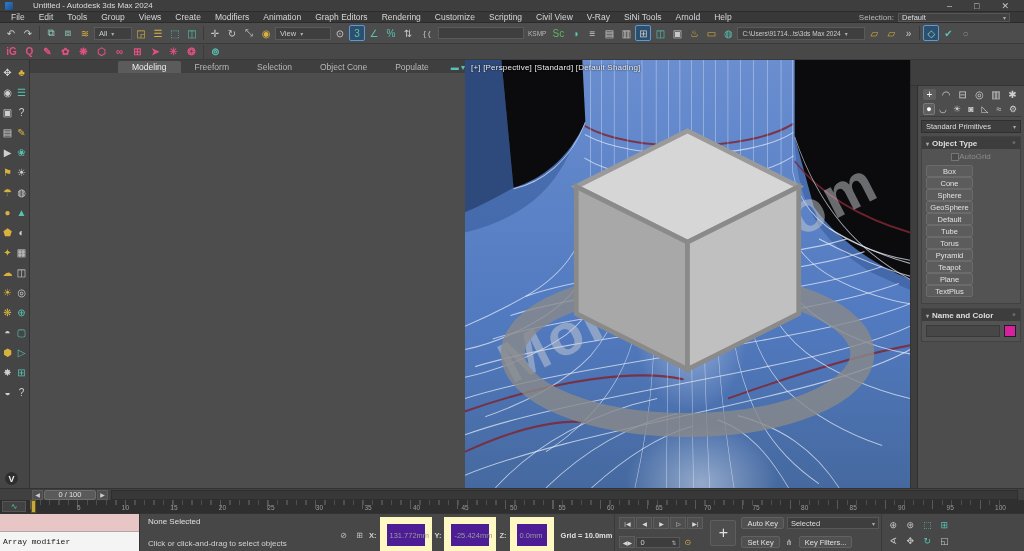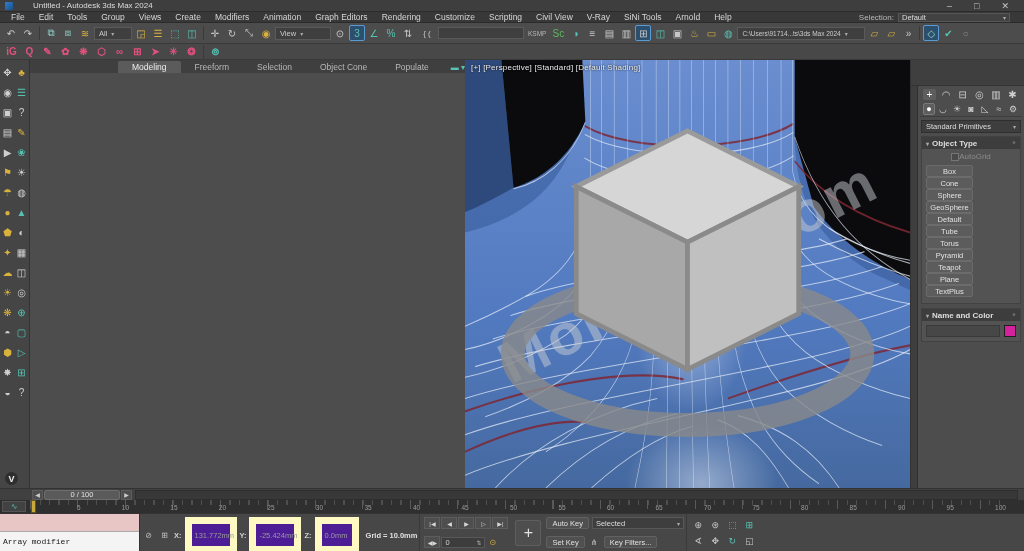--- a/index.html
+++ b/index.html
@@ -74,21 +74,21 @@
   .cb{width:8px;height:8px;border:1px solid #767676;background:#4a4a4a}
   .btn-grid{display:flex;flex-wrap:wrap;padding:1px 4px 6px}
   .cp-btn{width:47px;height:12px;background:#5c5c5c;border:1px solid #6b6b6b;border-radius:2px;font-size:7.5px;color:#e2e2e2;display:flex;align-items:center;justify-content:center}
   .nc-row{display:flex;align-items:center;gap:4px;padding:4px}
   .nc-field{flex:1;height:12px;background:#474747;border:1px solid #3a3a3a}
   .nc-swatch{width:12px;height:12px;border:1px solid #1e1e1e}
 
   
   .timeline{height:12px;background:#404040;display:flex;align-items:center;padding-left:32px;border-top:1px solid #333}
   .ts-btn{width:11px;height:10px;background:#4e4e4e;border:1px solid #5c5c5c;display:flex;align-items:center;justify-content:center;font-size:6px;color:#ccc}
-  .ts-handle{width:76px;height:10px;background:#5a5a5a;border:1px solid #6e6e6e;border-radius:2px;font-size:7.5px;color:#e2e2e2;display:flex;align-items:center;justify-content:center;margin:0 1px}
+  .ts-handle{width:52px;height:10px;background:#5a5a5a;border:1px solid #6e6e6e;border-radius:2px;font-size:7.5px;color:#e2e2e2;display:flex;align-items:center;justify-content:center;margin:0 1px}
   .ts-track{flex:1;height:10px;background:#383838;border:1px solid #2e2e2e;margin:0 6px 0 3px}
   .trackbar{height:13px;background:#2f2f2f;position:relative}
   .mce-btn{position:absolute;left:2px;top:1px;width:24px;height:11px;background:#424242;border:1px solid #555;color:#57c2b2;font-size:8px;display:flex;align-items:center;justify-content:center}
   .ruler{position:absolute;left:30px;right:16px;top:0;bottom:0;background:
      repeating-linear-gradient(90deg,#5a5a5a 0 1px,transparent 1px 47.5px) 0 0/100% 9px no-repeat,
      repeating-linear-gradient(90deg,#4e4e4e 0 1px,transparent 1px 9.5px) 0 0/100% 5px no-repeat,#2f2f2f}
   .ruler-labels{position:absolute;left:5%;right:0;top:4px;bottom:0;display:flex;justify-content:space-between}
   .ruler-labels span{font-size:6.5px;color:#9b9b9b;transform:translateX(-2px)}
   .frame-marker{position:absolute;left:31px;top:0;width:5px;height:100%;background:#c8a93a;border:1px solid rgba(0,0,0,.5)}
 
@@ -434,20 +434,24 @@
       </div>
   </div>
   <span class="frame-marker"></span>
 </div>
 
 <div class="statusbar">
   <div class="listener">
     <div class="pink"></div>
     <div class="white">Array modifier</div>
   </div>
+  <div class="status-texts">
+    <span class="sel-line">None Selected</span>
+    <span class="prompt-line">Click or click-and-drag to select objects</span>
+  </div>
   <div class="coords">
     <div class="c-row">
       <span class="mini-ico">⊘</span>
       <span class="mini-ico">⊞</span>
       <span class="c-label">X:</span>
       <span class="num-field">131.772mm</span>
       <span class="c-label">Y:</span>
       <span class="num-field">-25.424mm</span>
       <span class="c-label">Z:</span>
       <span class="num-field" style="width:44px">0.0mm</span>

